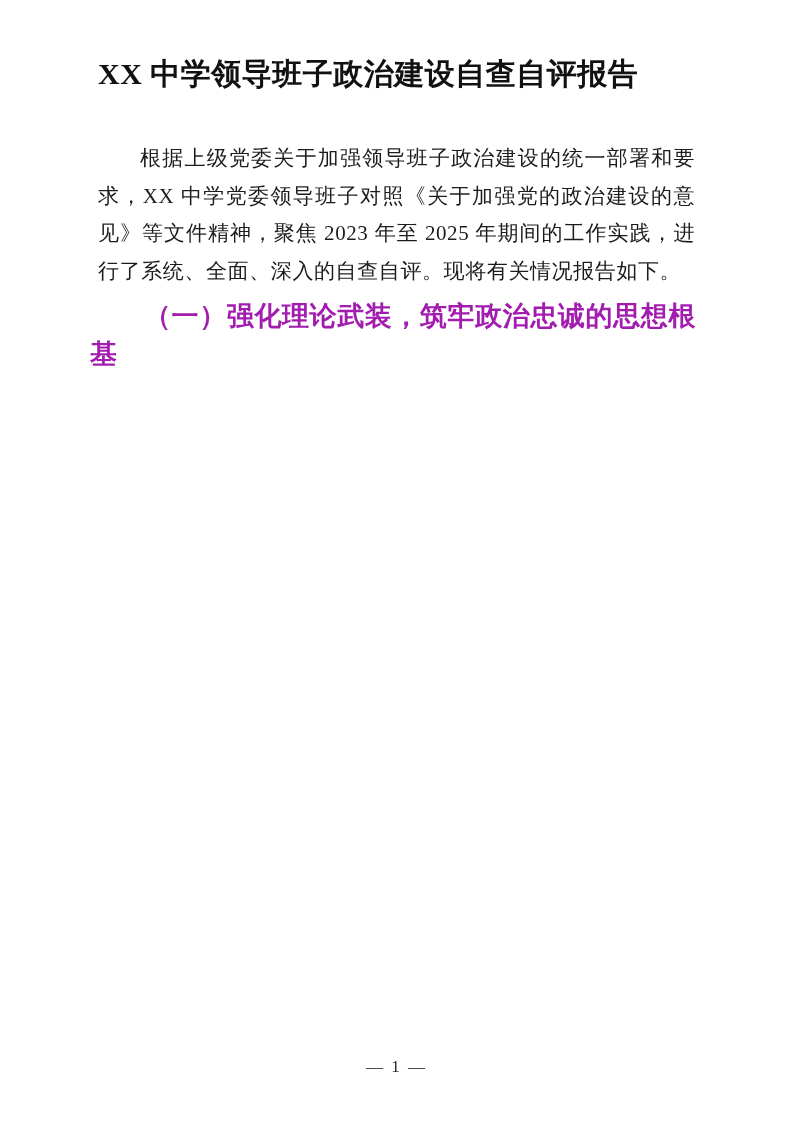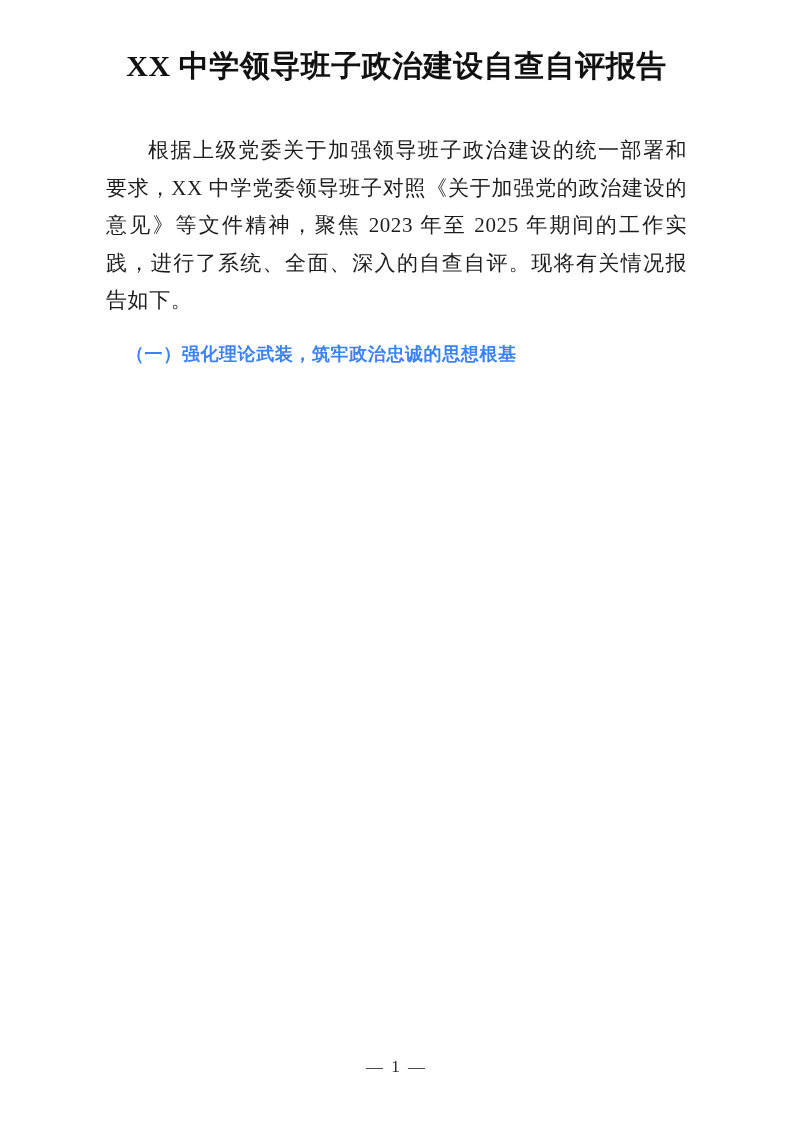--- a/index.html
+++ b/index.html
@@ -25,33 +25,32 @@
     position: absolute;
     left: 90px;
     top: 0;
     width: 613px;
   }
   .doc-title {
     font-family: "Liberation Serif", "DejaVu Serif", serif;
     font-weight: bold;
     font-size: 30px;
     line-height: 44px;
-    text-align: center;
     letter-spacing: 0.5px;
-    margin: 0;
+    margin: 8px;
     padding-top: 44px;
     padding-bottom: 0;
     color: #111111;
     white-space: nowrap;
   }
   .body-block {
     margin-top: 44px;
   }
   p.para {
-    margin: 16px;
+    margin: 8px;
     font-size: 21px;
     line-height: 37.6px;
     text-align: justify;
     text-justify: inter-ideograph;
     text-indent: 2em;
     letter-spacing: 0.6px;
     color: #1c1c1c;
     font-family: "Liberation Serif", "DejaVu Serif", serif;
   }
   p.h1 {
@@ -61,25 +60,25 @@
     font-size: 21px;
     line-height: 37.6px;
     text-indent: 2em;
     letter-spacing: 0.4px;
     color: #111111;
   }
   p.h2 {
     margin: 0;
     font-family: "Liberation Serif", "DejaVu Serif", serif;
     font-weight: bold;
-    font-size: 18px;
+    font-size: 27px;
     line-height: 37.6px;
     text-indent: 2em;
     letter-spacing: 0.6px;
-    color: #3b82f6;
+    color: #a21caf;
   }
   .lead {
     font-weight: bold;
   }
   .footer {
     position: absolute;
     left: 0;
     right: 0;
     bottom: 44px;
     text-align: center;

